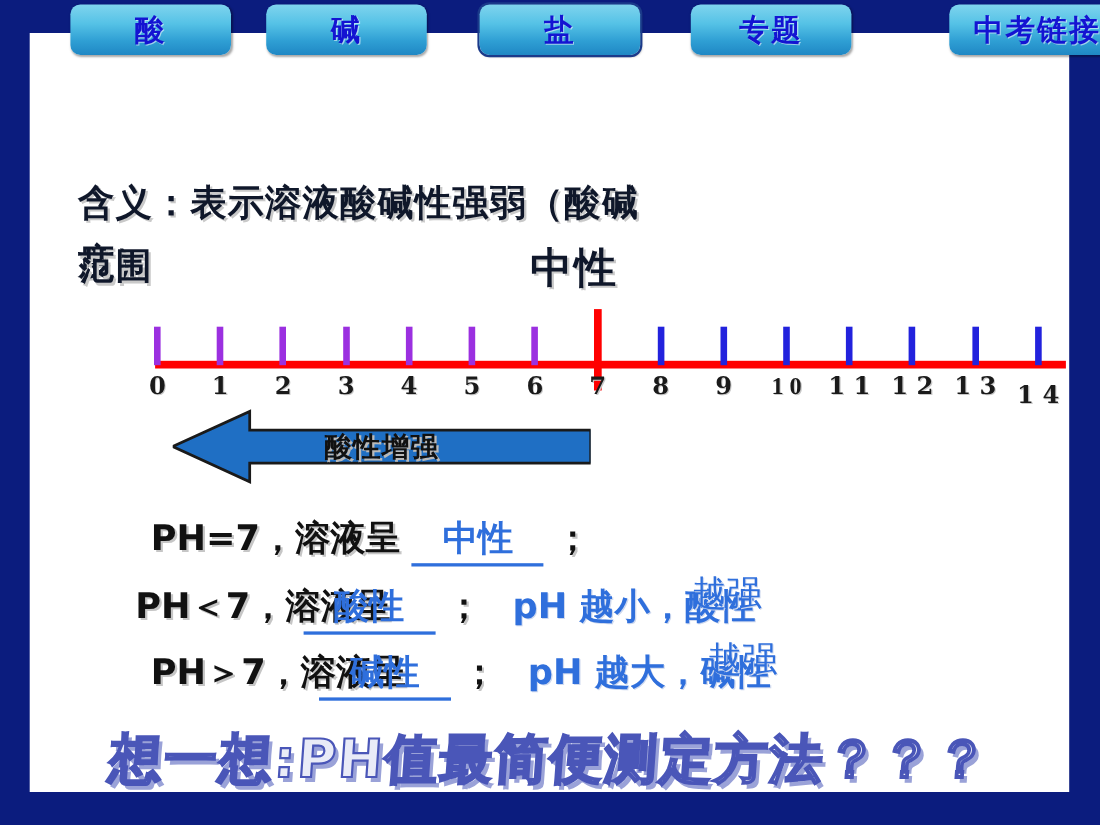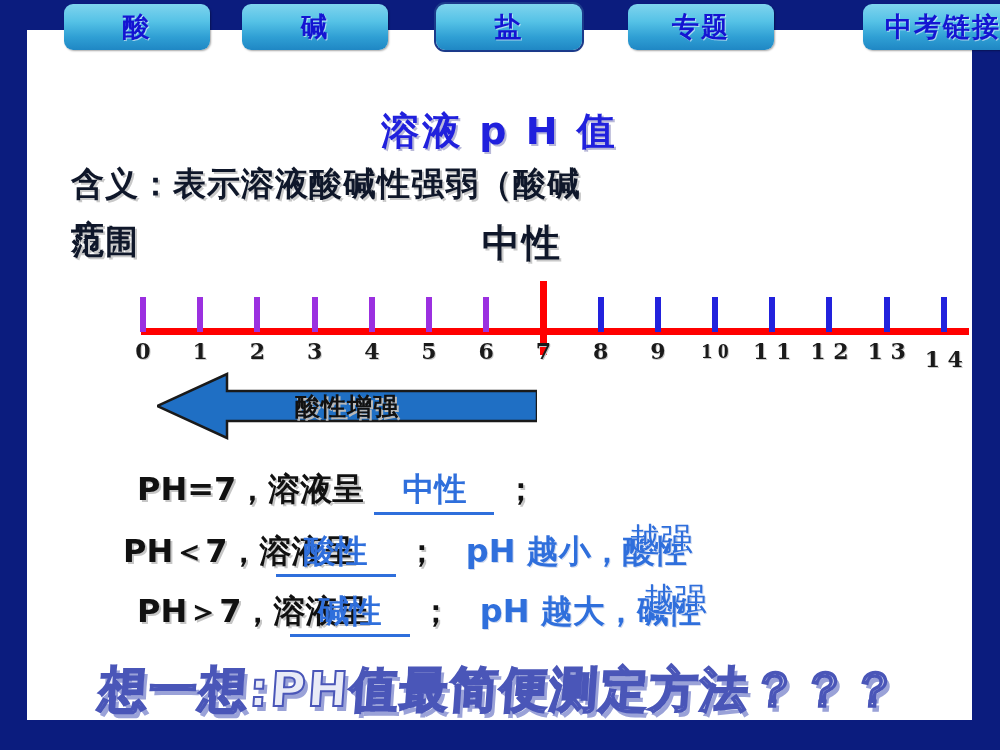--- a/index.html
+++ b/index.html
@@ -131,21 +131,20 @@
     text-shadow:4px 5px 0 #9aa2d8;
     transform:skewX(-4deg);
   }
 </style>
 </head>
 <body>
 
 <div id="slide">
   <div id="canvas">
 
-    <div id="title">溶液 p H 值</div>
 
     <div class="blk-text" id="meaning1">含义：表示溶液酸碱性强弱（酸碱</div>
     <div class="blk-text" id="meaning2a">度）</div>
     <div class="blk-text" id="meaning2b">范围</div>
     <div class="blk-text" id="neutral-label">中性</div>
 
     <div id="scale">
       <div id="axis"></div>
       <div id="ticks">
           <div class="tick low" style="left: 23px;"></div>

